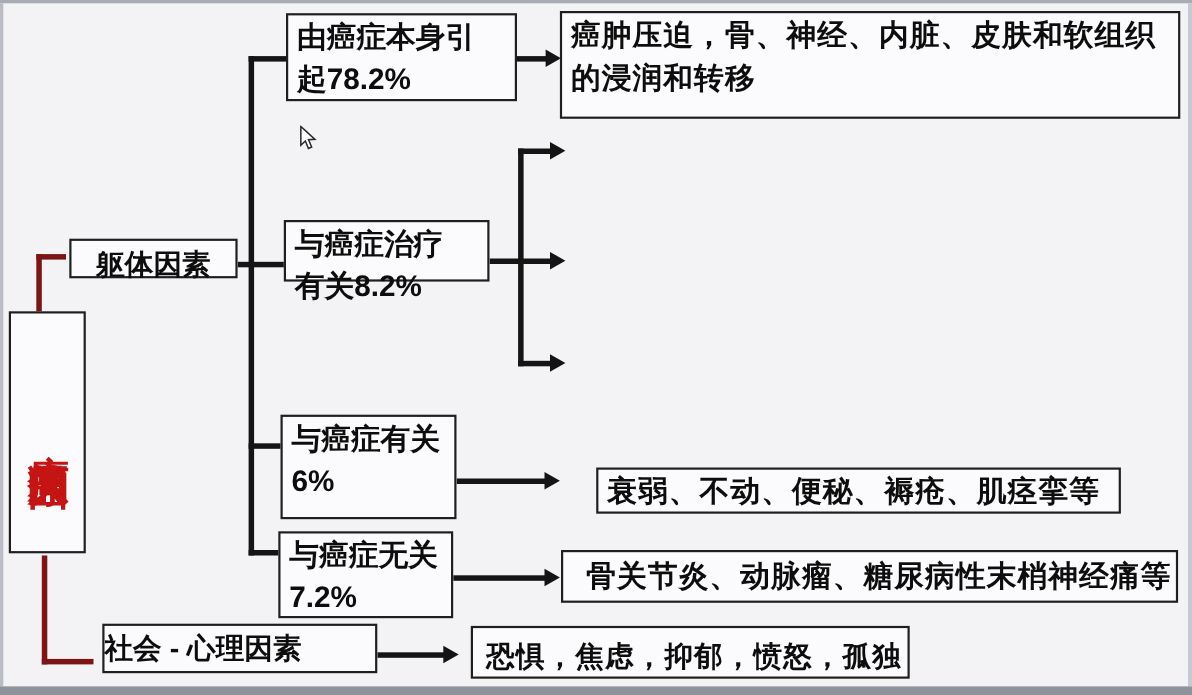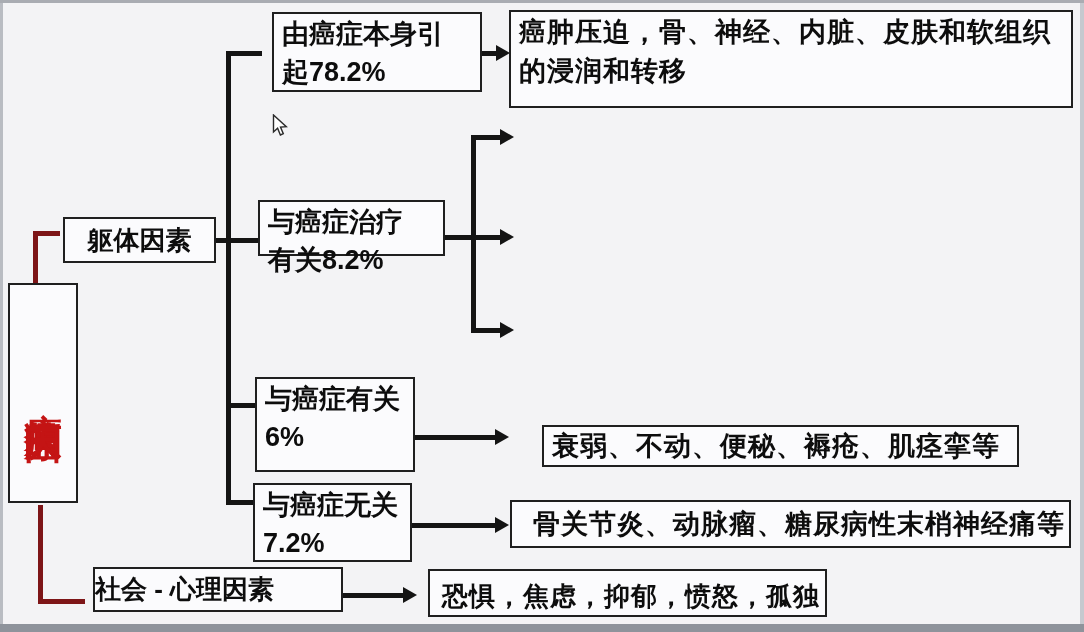--- a/index.html
+++ b/index.html
@@ -26,23 +26,23 @@
     border:2px solid #1f1f1f;
     background:#fbfbfd;
     color:#0d0d0d;
     font-weight:700;
     white-space:pre-line;
     box-sizing:border-box;
   }
   .b-label{font-size:27px;line-height:38px;padding:1px 6px 0 8px;}
   .b-detail{font-size:25px;letter-spacing:1px;}
 
-  .box-A{left:260px;top:12px;width:210px;height:80px;margin-left:12px;}
+  .box-A{left:260px;top:12px;width:210px;height:80px;}
   .box-B{left:509px;top:10px;width:564px;height:98px;font-size:27px;line-height:39px;padding:1px 4px 0 8px;}
-  .box-K{left:63px;top:217px;width:153px;height:46px;font-size:26px;line-height:42px;text-align:center;}
+  .box-K{left:63px;top:217px;width:153px;height:36px;font-size:26px;line-height:42px;text-align:center;}
   .box-C{left:258px;top:200px;width:187px;height:56px;}
   .box-D{left:515px;top:113px;width:514px;height:295px;font-size:26px;line-height:48px;padding:2px 2px 0 8px;}
   .box-E{left:255px;top:377px;width:160px;height:95px;}
   .box-F{left:510px;top:425px;width:477px;height:42px;font-size:27px;line-height:38px;padding:0 0 0 8px;margin-left:32px;}
   .box-G{left:253px;top:483px;width:159px;height:79px;}
   .box-H{left:510px;top:500px;width:561px;height:48px;font-size:27px;line-height:44px;padding:0 0 0 21px;}
   .box-I{left:93px;top:567px;width:250px;height:45px;font-size:26px;line-height:41px;}
   .box-J{left:428px;top:569px;width:399px;height:48px;font-size:26px;line-height:50px;padding:0 0 0 12px;}
 
   .box-T{

